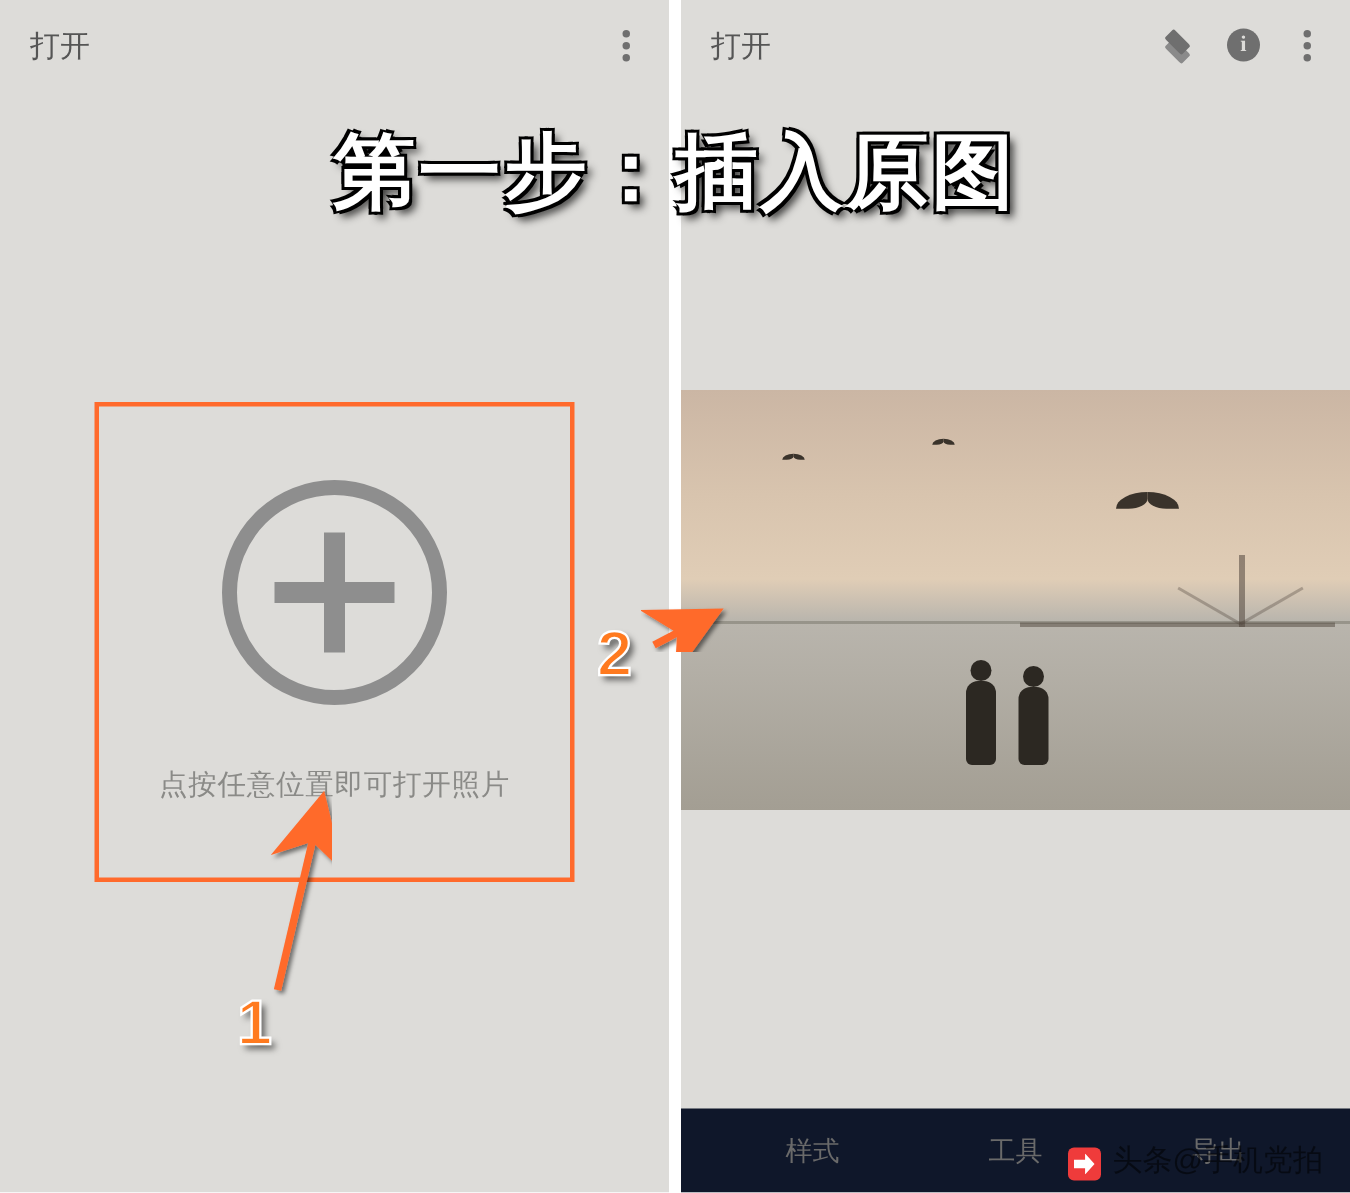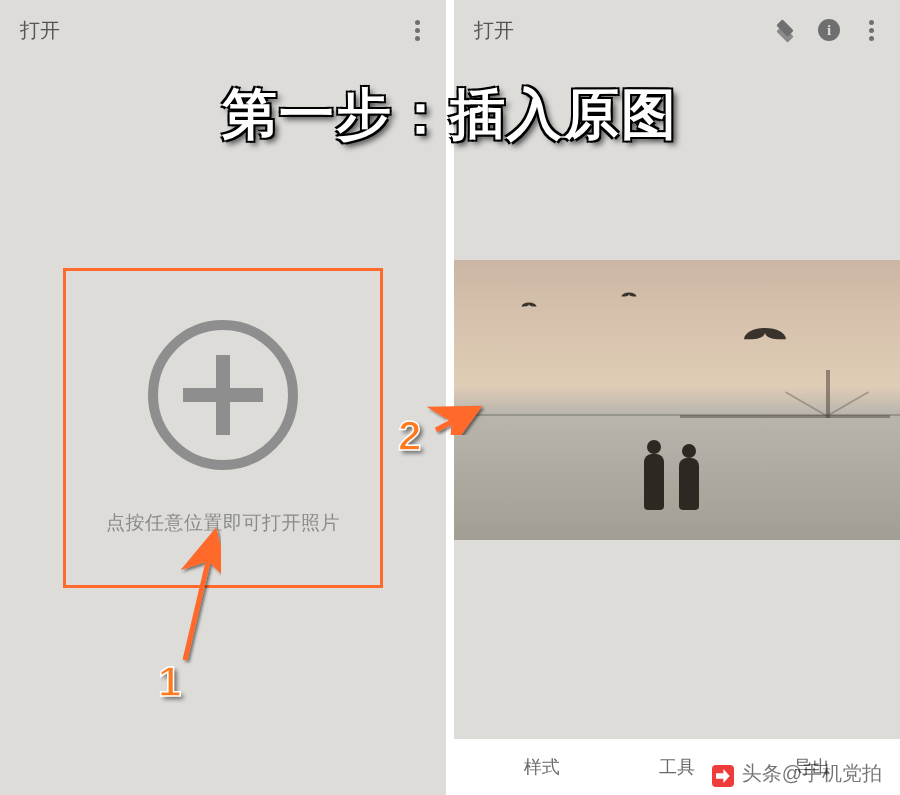--- a/index.html
+++ b/index.html
@@ -116,21 +116,21 @@
   .plus-wrap { position: relative; display:flex; align-items:center; justify-content:center;}
   .hint-text {
     font-size: 19px;
     color: #8a8a87;
     letter-spacing: 0.5px;
   }
 
   
   .bottom-tabs {
     height: 56px;
-    background: #ffffff;
+    background: #0f172a;
     display: flex;
     align-items: center;
     justify-content: space-around;
     padding: 0 20px;
   }
   .bottom-tabs .tab {
     font-size: 18px;
     color: #6a6a6a;
     cursor: pointer;
   }

